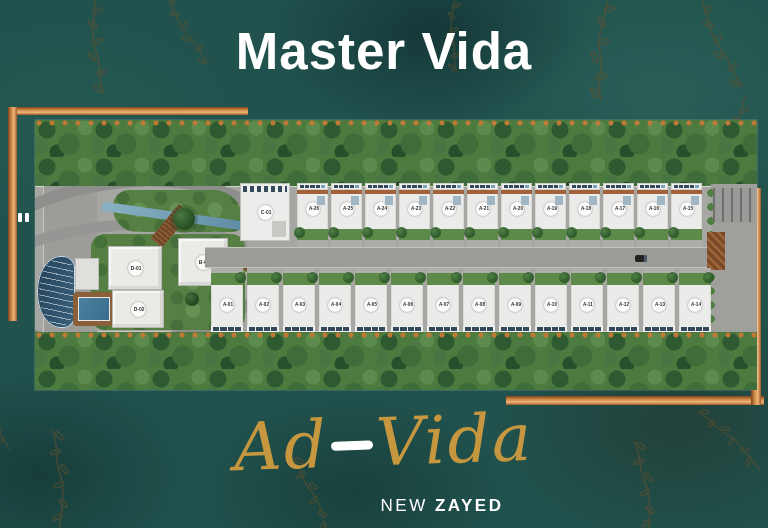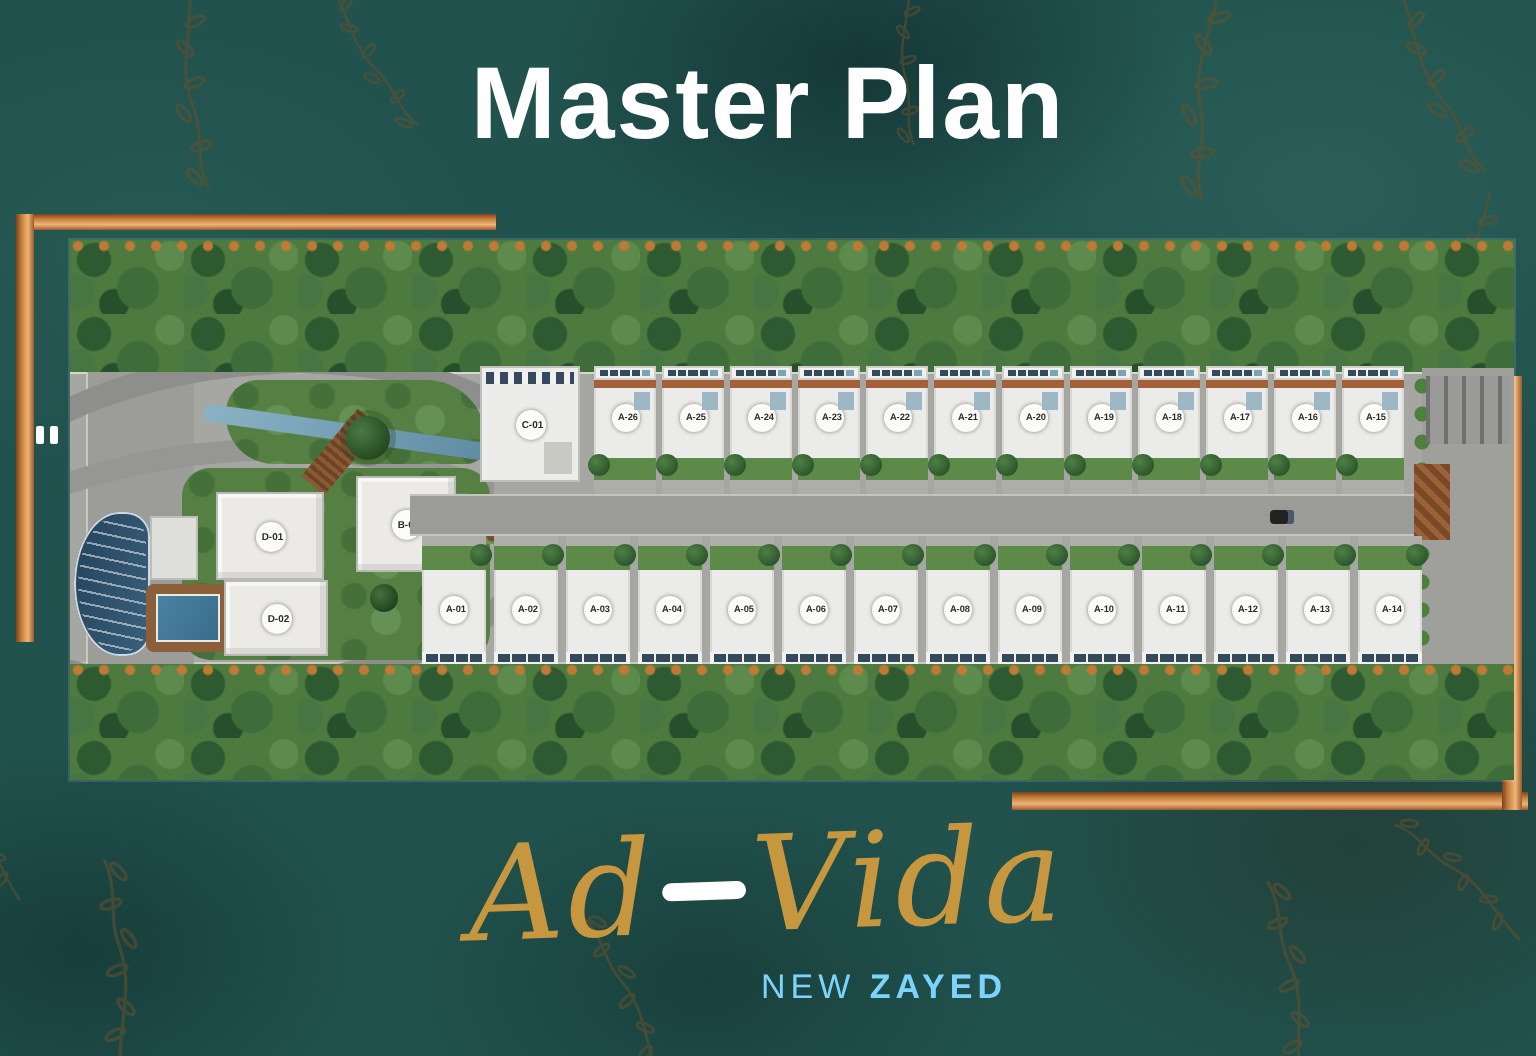--- a/index.html
+++ b/index.html
@@ -141,21 +141,21 @@
   .bldg .badge i,.clubhouse .badge i{line-height:15px;transform:scale(.62);}
 
   .gate{position:absolute;background:#ffffff;width:4px;height:9px;border-radius:1px;}
   .gate1{left:18px;top:213px;}
   .gate2{left:25px;top:213px;}
 
   .brand{position:absolute;top:407px;left:0;width:768px;text-align:center;}
   .brand-name{display:inline-block;font-family:"DejaVu Serif", serif;font-style:italic;
     font-size:66px;line-height:1.1;color:#c6973f;letter-spacing:2px;transform:rotate(-2deg);}
   .dash{display:inline-block;width:42px;height:9px;background:#ffffff;border-radius:5px;margin:0 3px;vertical-align:16px;}
-  .brand-sub{margin-top:4px;color:#7dd3fc;font-size:17px;letter-spacing:2.5px;padding-left:116px;}
+  .brand-sub{margin-top:16px;color:#ffffff;font-size:17px;letter-spacing:2.5px;padding-left:116px;}
   .brand-sub .bold{font-weight:bold;}
 </style>
 </head>
 <body>
 
 <svg class="branches" width="768" height="528">
   <defs>
     <g id="branch">
       <path d="M0,0 C6,22 2,40 14,58 C22,70 20,84 30,96"></path>
       <ellipse cx="6" cy="16" rx="5" ry="2" transform="rotate(-40 6 16)"></ellipse>
@@ -172,21 +172,21 @@
   <use href="#branch" transform="translate(610,-10) rotate(22) scale(1.1)"></use>
   <use href="#branch" transform="translate(700,-5) rotate(-8)"></use>
   <use href="#branch" transform="translate(745,95) rotate(24) scale(0.9)"></use>
   <use href="#branch" transform="translate(60,535) rotate(193) scale(1.05)"></use>
   <use href="#branch" transform="translate(10,450) rotate(160) scale(0.8)"></use>
   <use href="#branch" transform="translate(330,540) rotate(172) scale(0.9)"></use>
   <use href="#branch" transform="translate(650,540) rotate(188)"></use>
   <use href="#branch" transform="translate(760,470) rotate(150) scale(0.85)"></use>
 </svg>
 
-<div class="title">Master Plan</div>
+<div class="title">Master Vida</div>
 
 <div class="bar h tl-h"></div>
 <div class="bar v tl-v"></div>
 <div class="bar h br-h"></div>
 <div class="bar v br-v"></div>
 
 <div class="gate gate1"></div>
 <div class="gate gate2"></div>
 
 <div class="plan">

